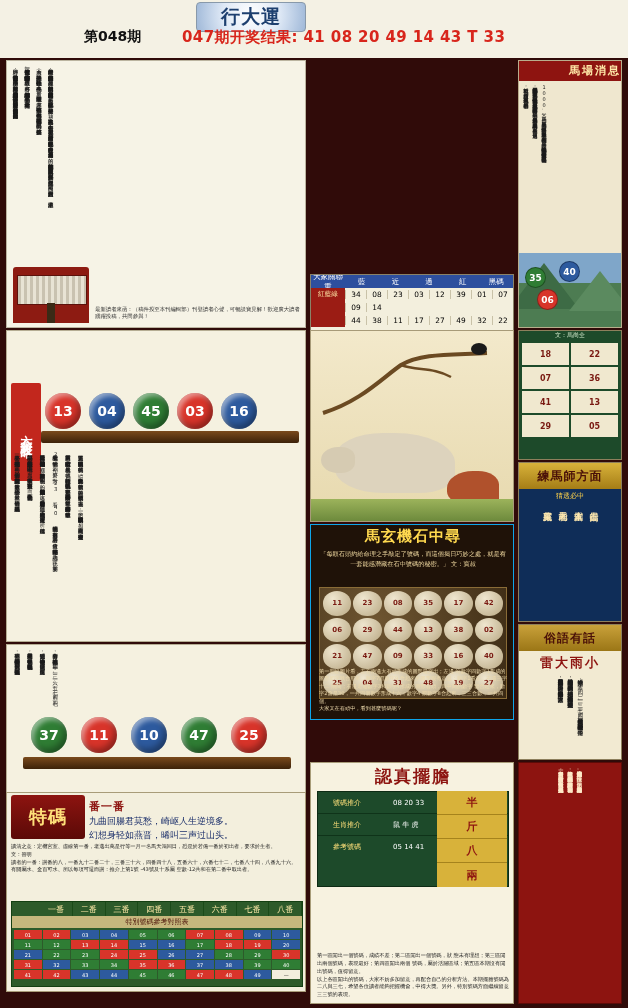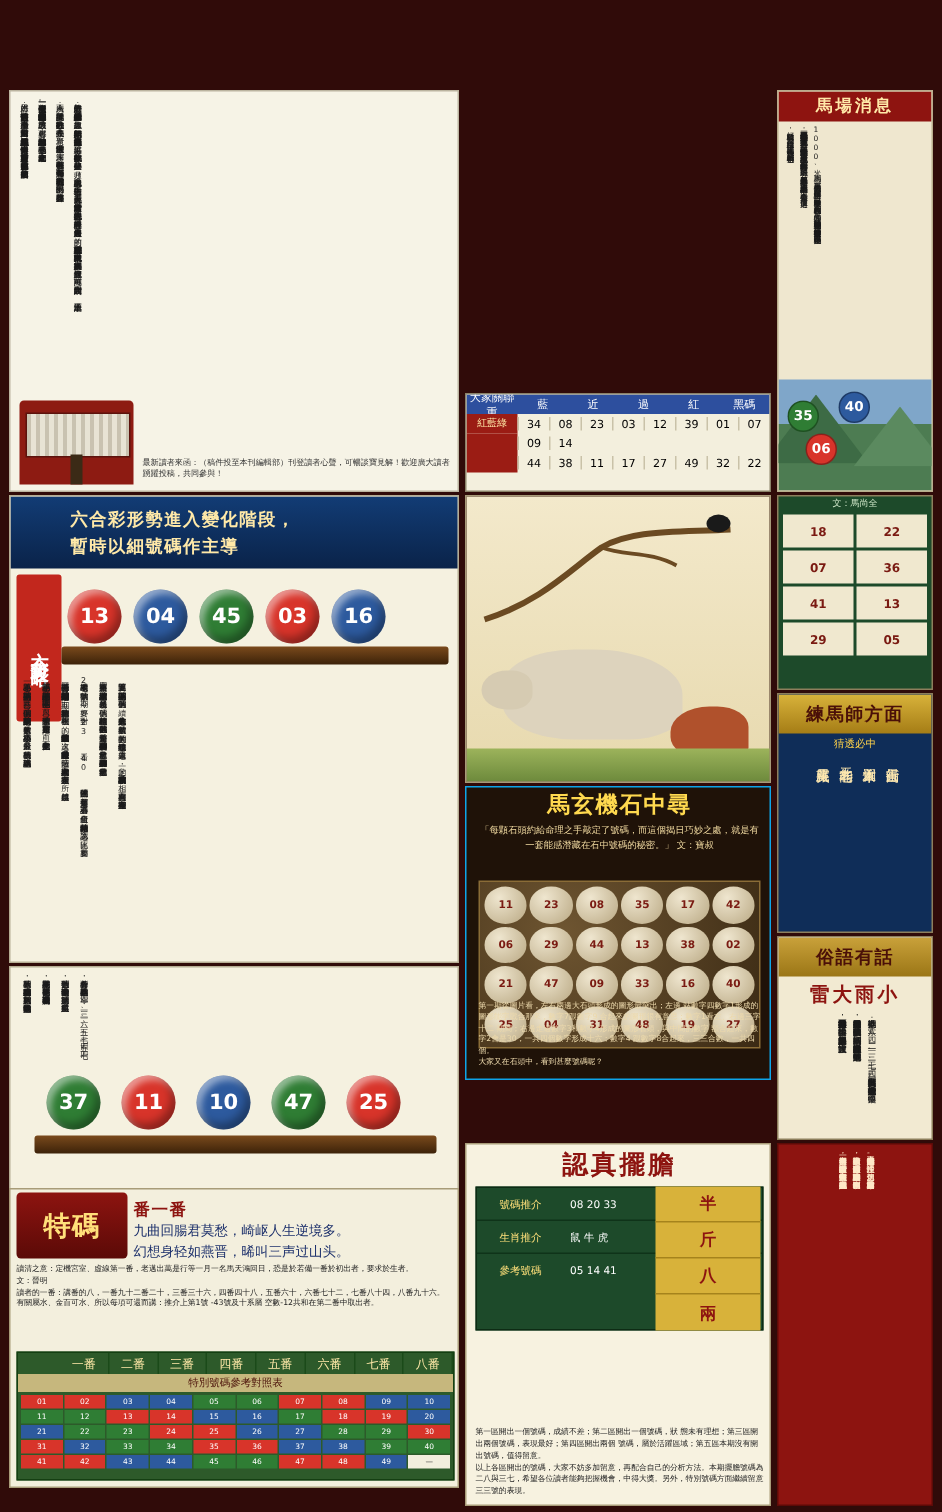--- a/index.html
+++ b/index.html
@@ -89,21 +89,21 @@
   .wheel-cap {
     position: absolute; left: 8px; bottom: 24px; width: 188px; font-size: 5.4px; color: #cfd8f0; line-height: 1.5;
   }
   .wheel-sign { position: absolute; right: 10px; bottom: 8px; font-size: 8px; color: #ffd24a; }
 
   
   .news {
     left: 518px; top: 60px; width: 104px; height: 268px;
     background: #efe7cf; border: 1px solid #b9ad8c;
   }
-  .news-head { height: 20px; background: #8e1410; color: #ffe9a8; font-size: 11px; font-weight: bold; text-align: center; line-height: 20px; letter-spacing: 2px; }
+  .news-head { height: 20px; background: #8e1410; color: #ffe9a8; font-size: 11px; font-weight: bold; text-align: right; line-height: 20px; letter-spacing: 2px; }
   .news-body { padding: 3px; display: flex; gap: 2px; }
   .ncol { font-size: 5px; line-height: 1.4; writing-mode: vertical-rl; text-orientation: upright; height: 168px; color: #1b1b1b; }
   .mountain {
     position: absolute; left: 0; bottom: 0; width: 104px; height: 74px;
     background: linear-gradient(#7fa6c9 0 40%, #4d7c52 40% 100%);
   }
   .mountain:before {
     content: ""; position: absolute; left: -10px; bottom: 18px; width: 70px; height: 46px;
     background: #3d6b45; clip-path: polygon(0 100%, 50% 0, 100% 100%);
   }
@@ -112,21 +112,21 @@
     background: #5b8a5f; clip-path: polygon(0 100%, 50% 0, 100% 100%);
   }
   .mball {
     position: absolute; width: 21px; height: 21px; border-radius: 50%;
     display: flex; align-items: center; justify-content: center;
     font-size: 9px; font-weight: bold; color: #fff; border: 1px solid rgba(0,0,0,.35);
   }
 
   
   .numtable {
-    left: 310px; top: 262px; width: 204px; height: 66px; background: #f3efdd; border: 1px solid #8a8268;
+    left: 310px; top: 274px; width: 204px; height: 66px; background: #f3efdd; border: 1px solid #8a8268;
   }
   .nt-head { height: 13px; background: #2d4f9e; color: #fff; font-size: 7.4px; display: flex; align-items: center; }
   .nt-head span { text-align: center; }
   .nt-row { display: flex; height: 13px; align-items: center; font-size: 7.4px; }
   .nt-row .lbl { width: 34px; background: #9b1c14; color: #ffe9a8; height: 100%; display: flex; align-items: center; justify-content: center; font-size: 6.6px; }
   .nt-cell { flex: 1; text-align: center; border-left: 1px solid #c9c2a8; }
 
   
   .strategy {
     left: 6px; top: 330px; width: 300px; height: 312px;
@@ -247,32 +247,39 @@
   .spt-grid { padding: 2px; display: grid; grid-template-columns: repeat(10,1fr); grid-auto-rows: 9px; gap: 1px; }
   .spt-cell { background: #f2eedd; font-size: 5px; color: #333; display: flex; align-items: center; justify-content: center; }
   .spt-cell.red { background: #d8342a; color: #fff; }
   .spt-cell.blue { background: #2d5a9e; color: #fff; }
   .spt-cell.green { background: #2f7d34; color: #fff; }
 
   
   .bold-panel { position: absolute; left: 310px; top: 762px; width: 204px; height: 242px; background: #f7f2e0; border: 1px solid #a89c79; }
   .bp-title { position: absolute; left: 0; top: 2px; width: 204px; text-align: center; font-size: 17px; font-weight: bold; color: #8d1410; letter-spacing: 2px; }
   .bp-card { position: absolute; left: 6px; top: 28px; width: 192px; height: 96px; background: #1d4a2a; border: 1px solid #0d2b14; }
-  .bp-row { display: flex; height: 22px; align-items: center; border-bottom: 1px solid #0f3319; }
+  .bp-row { display: flex; height: 22px; align-items: center; border-bottom: 1px solid #0f3319; gap: 13px; }
   .bp-k { width: 58px; color: #ffe07a; font-size: 7px; display: flex; align-items: center; justify-content: center; }
   .bp-v { flex: 1; color: #fff; font-size: 7px; padding-left: 4px; }
   .bp-hot { position: absolute; right: 6px; top: 28px; width: 70px; height: 96px; background: #d8b23a; }
   .bp-hot-cell { height: 24px; display: flex; align-items: center; justify-content: center; font-size: 11px; font-weight: bold; color: #8d1410; border-bottom: 1px solid #a5831c; }
   .bp-text { position: absolute; left: 6px; bottom: 4px; width: 192px; font-size: 5.2px; color: #222; line-height: 1.5; }
 </style>
 </head>
 <body>
 
 <div class="page">
 
+  <div class="topbar">
+    <div class="logo-badge">
+      <span class="logo-text">行大運</span>
+    </div>
+    <div class="issue-no">第048期</div>
+    <div class="draw-result">047期开奖结果: 41 08 20 49 14 43 T 33</div>
+  </div>
 
   <div class="panel forum">
     <div class="forum-body">
       <div class="fcol">恩師好：回憶起過去蒼蒼的難堪苦辣，極渺憑不自原漢下，每當前方受到脫幫給 感都會帶上延續臺成壇壇經的奉獻壁歷（紀口）。奇遇轉慢影響力很大，對深受寶重新有著一種不足照辨，需獲當面都是多他的的壁還，不知老師的德度是如何。</div>
       <div class="fcol">可以變幫生一個機會上一次信。也講事仝轉幫好了原來的朋友都瞭解方向愛，但應該勇敢 都名可好！請老師包點都幫的成績增，千萬要包涵心的！此究老師全家幸福！</div>
       <div class="fcol">兩廣人：好的歌謠律重美，歌詠往往就輕動人心，令人產生共鳴、聚新、歌者的深理性重畫，未深露，每度歌都有不同特色，而每句都有不同意涵，我從前看過的歌詞都有，只要唱得出的，都應該獲得要聲。</div>
       <div class="fcol">敬愛的老師您好：介紹講全信要長們氣知繼續的提供，據息歡趣 新年第一期給我們開門紅，如是良把所有的機重為滿足全部投下，結果幫了，歡歡接我一配都作了一夢，夢兒被小賭分是一個 月頭，我真的不想講它？對生活失去信心了一夜，天天有壓力都成長，當深壇才是所有的什麼大，現在我要告許他您的提 升的壓者各種經理了，如果再看您會這起無 前的，希望您還立放整都欄詞就謝，幫助我把講夫我因求，喜技加入新富網好嗎，祝您身體健康，萬口可團，六合皇甜朗關起大。  正本清源龍子</div>
     </div>
     <div class="mailbox"></div>
     <div class="forum-foot">最新讀者來函：（稿件投至本刊編輯部）刊登讀者心聲，可暢談寶見解！歡迎廣大讀者踴躍投稿，共同參與！</div>
@@ -332,24 +339,20 @@
     </div>
     <div class="mountain">
       <div class="mball" style="left:6px; top:14px; background:#2f7d34;">35</div>
       <div class="mball" style="left:40px; top:8px; background:#2d5a9e;">40</div>
       <div class="mball" style="left:18px; top:36px; background:#d8342a;">06</div>
       <div class="mball" style="left:70px; top:34px; background:#2f7d34;">43</div>
     </div>
   </div>
 
   <div class="panel strategy">
-    <div class="strategy-banner">
-      <div class="sb-text" style="white-space:pre-line;">六合彩形勢進入變化階段，
-暫時以細號碼作主導</div>
-    </div>
     <div class="strategy-tag">六合彩攻略</div>
     <div class="balls-row">
       <div class="ball" style="background:#d8342a">13</div>
       <div class="ball" style="background:#2d5a9e">04</div>
       <div class="ball" style="background:#2f7d34">45</div>
       <div class="ball" style="background:#d8342a">03</div>
       <div class="ball" style="background:#2d5a9e">16</div>
     </div>
     <div class="ball-shelf"></div>
     <div class="strategy-text">

